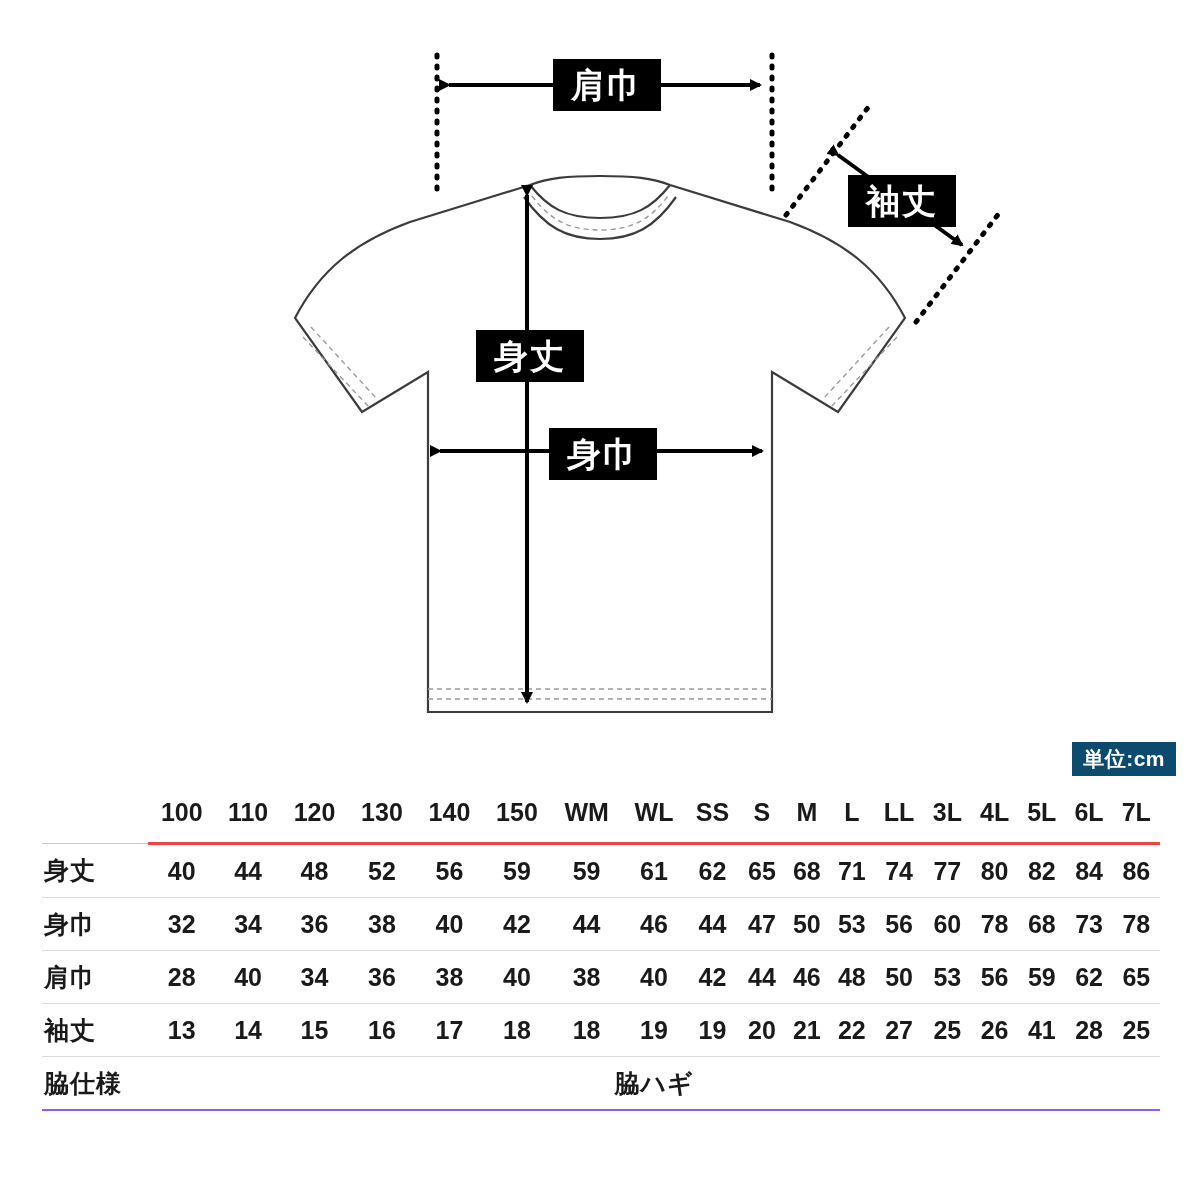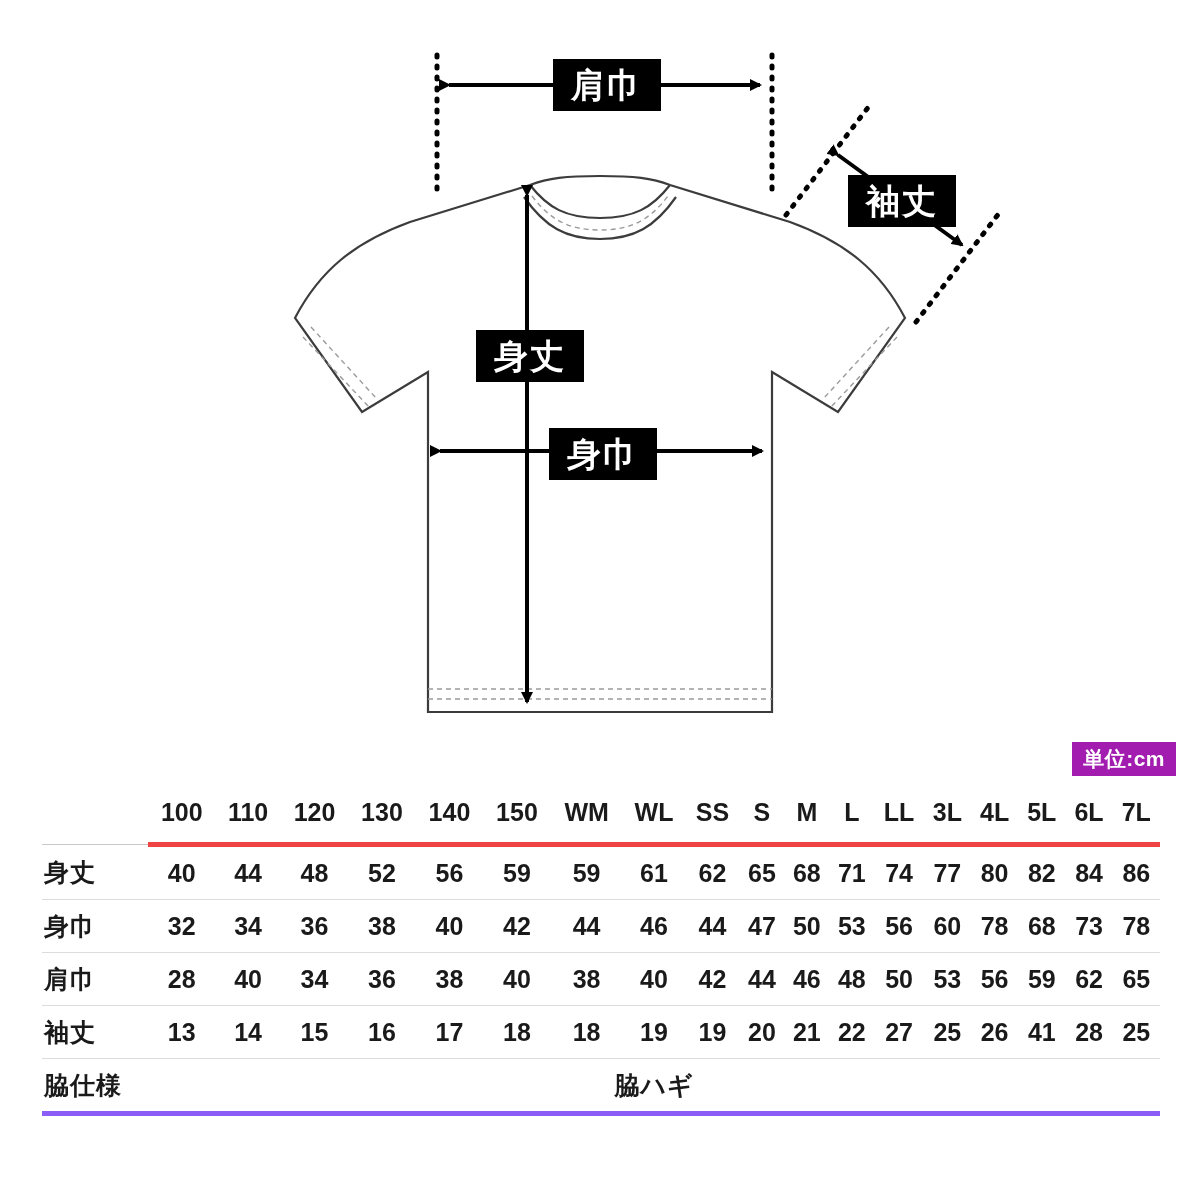--- a/index.html
+++ b/index.html
@@ -42,21 +42,21 @@
   }
   #label-katahaba { left: 553px; top: 59px;  width: 108px; height: 52px; font-size: 34px; }
   #label-sodetake { left: 848px; top: 175px; width: 108px; height: 52px; font-size: 34px; }
   #label-mitake   { left: 476px; top: 330px; width: 108px; height: 52px; font-size: 34px; }
   #label-mihaba   { left: 549px; top: 428px; width: 108px; height: 52px; font-size: 34px; }
 
   #unit-badge {
     position: absolute;
     right: 24px;
     top: 742px;
-    background: #a21caf;
+    background: #0c4a6e;
     color: #ffffff;
     font-weight: bold;
     font-size: 21px;
     padding: 6px 11px 7px 11px;
     line-height: 1;
     letter-spacing: 0.5px;
   }
 
   
   #size-table {
@@ -69,35 +69,35 @@
   #size-table th, #size-table td {
     font-size: 25px;
     font-weight: bold;
     text-align: center;
     padding: 0;
     height: 52px;
     vertical-align: middle;
     color: #1a1a1a;
   }
   #size-table thead th {
-    border-bottom: 5px solid #ef4444;
+    border-bottom: 3px solid #ef4444;
     padding-bottom: 4px;
   }
   #size-table tbody tr td {
     border-bottom: 1px solid #dcdcdc;
   }
   #size-table .rowhead {
     text-align: left;
     width: 104px;
     padding-left: 2px;
     letter-spacing: 1px;
   }
   #size-table thead th.rowhead { border-bottom: 1px solid #c8c8c8; }
   #size-table tbody tr:last-child td {
-    border-bottom: 5px solid #8b5cf6;
+    border-bottom: 2px solid #8b5cf6;
   }
   .footer-row td.footer-label {
     text-align: left;
     font-weight: normal;
     letter-spacing: 1px;
   }
   .footer-row td.footer-value {
     font-weight: normal;
     letter-spacing: 1px;
   }

